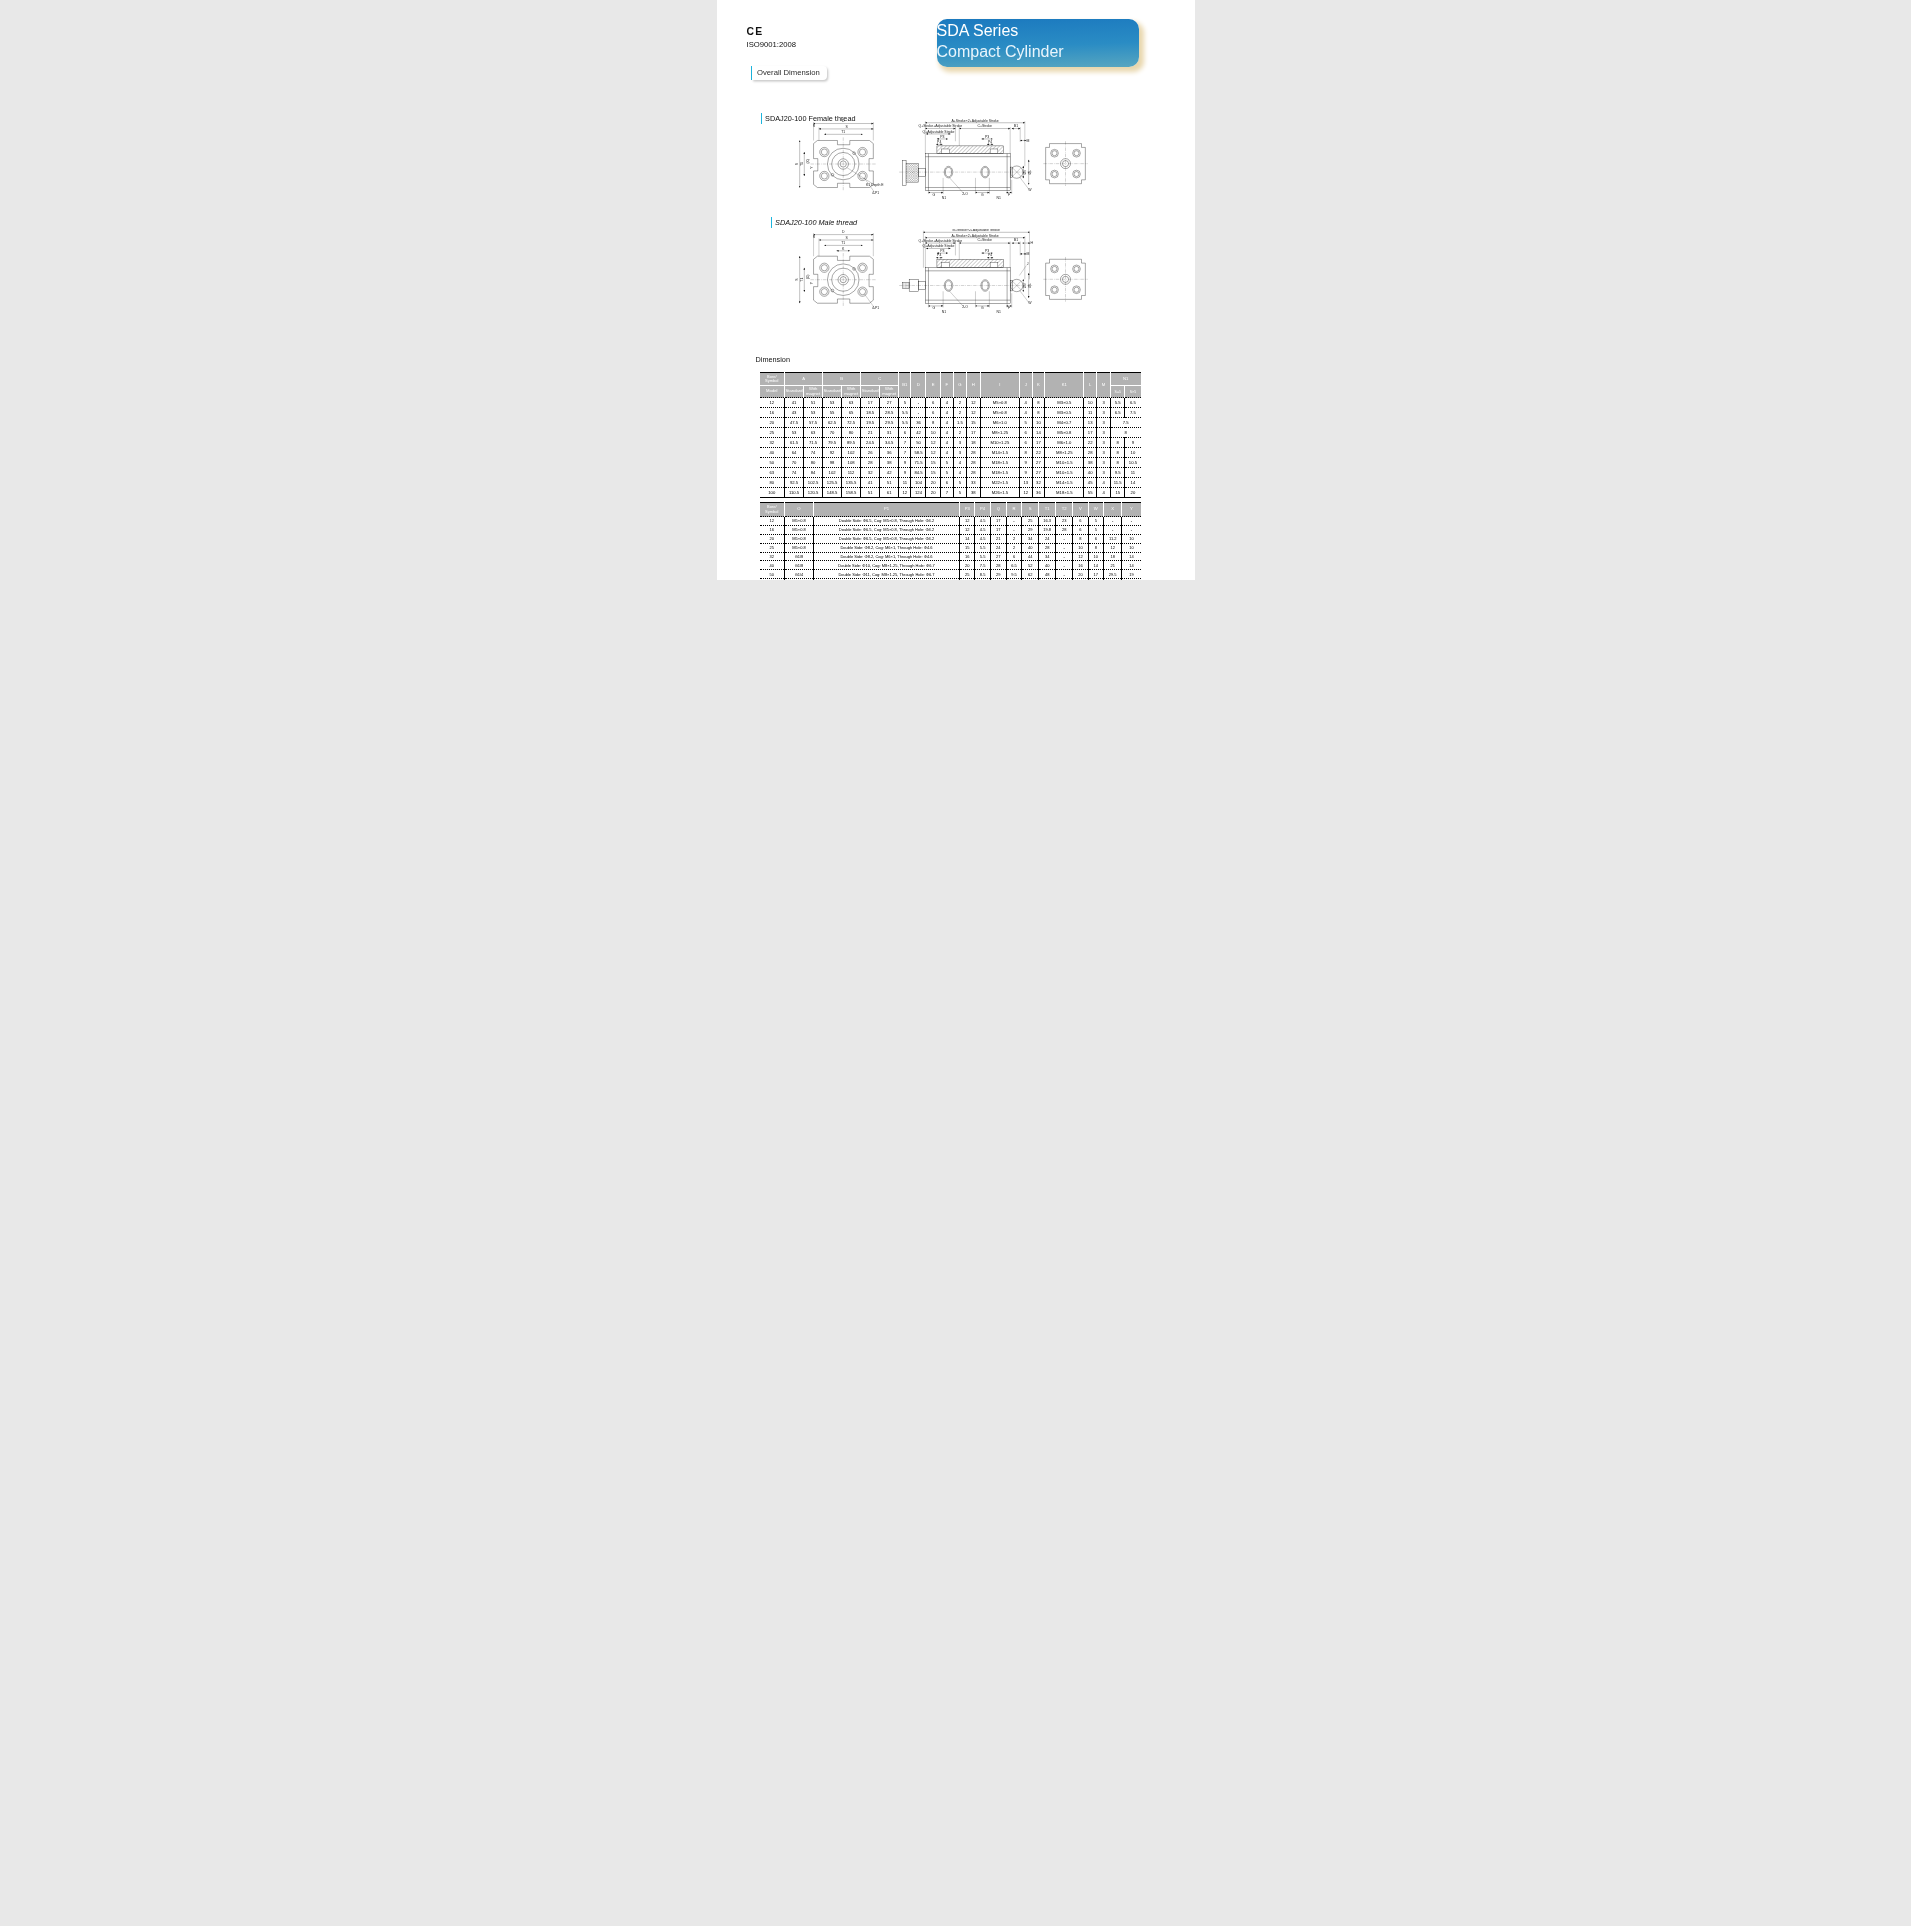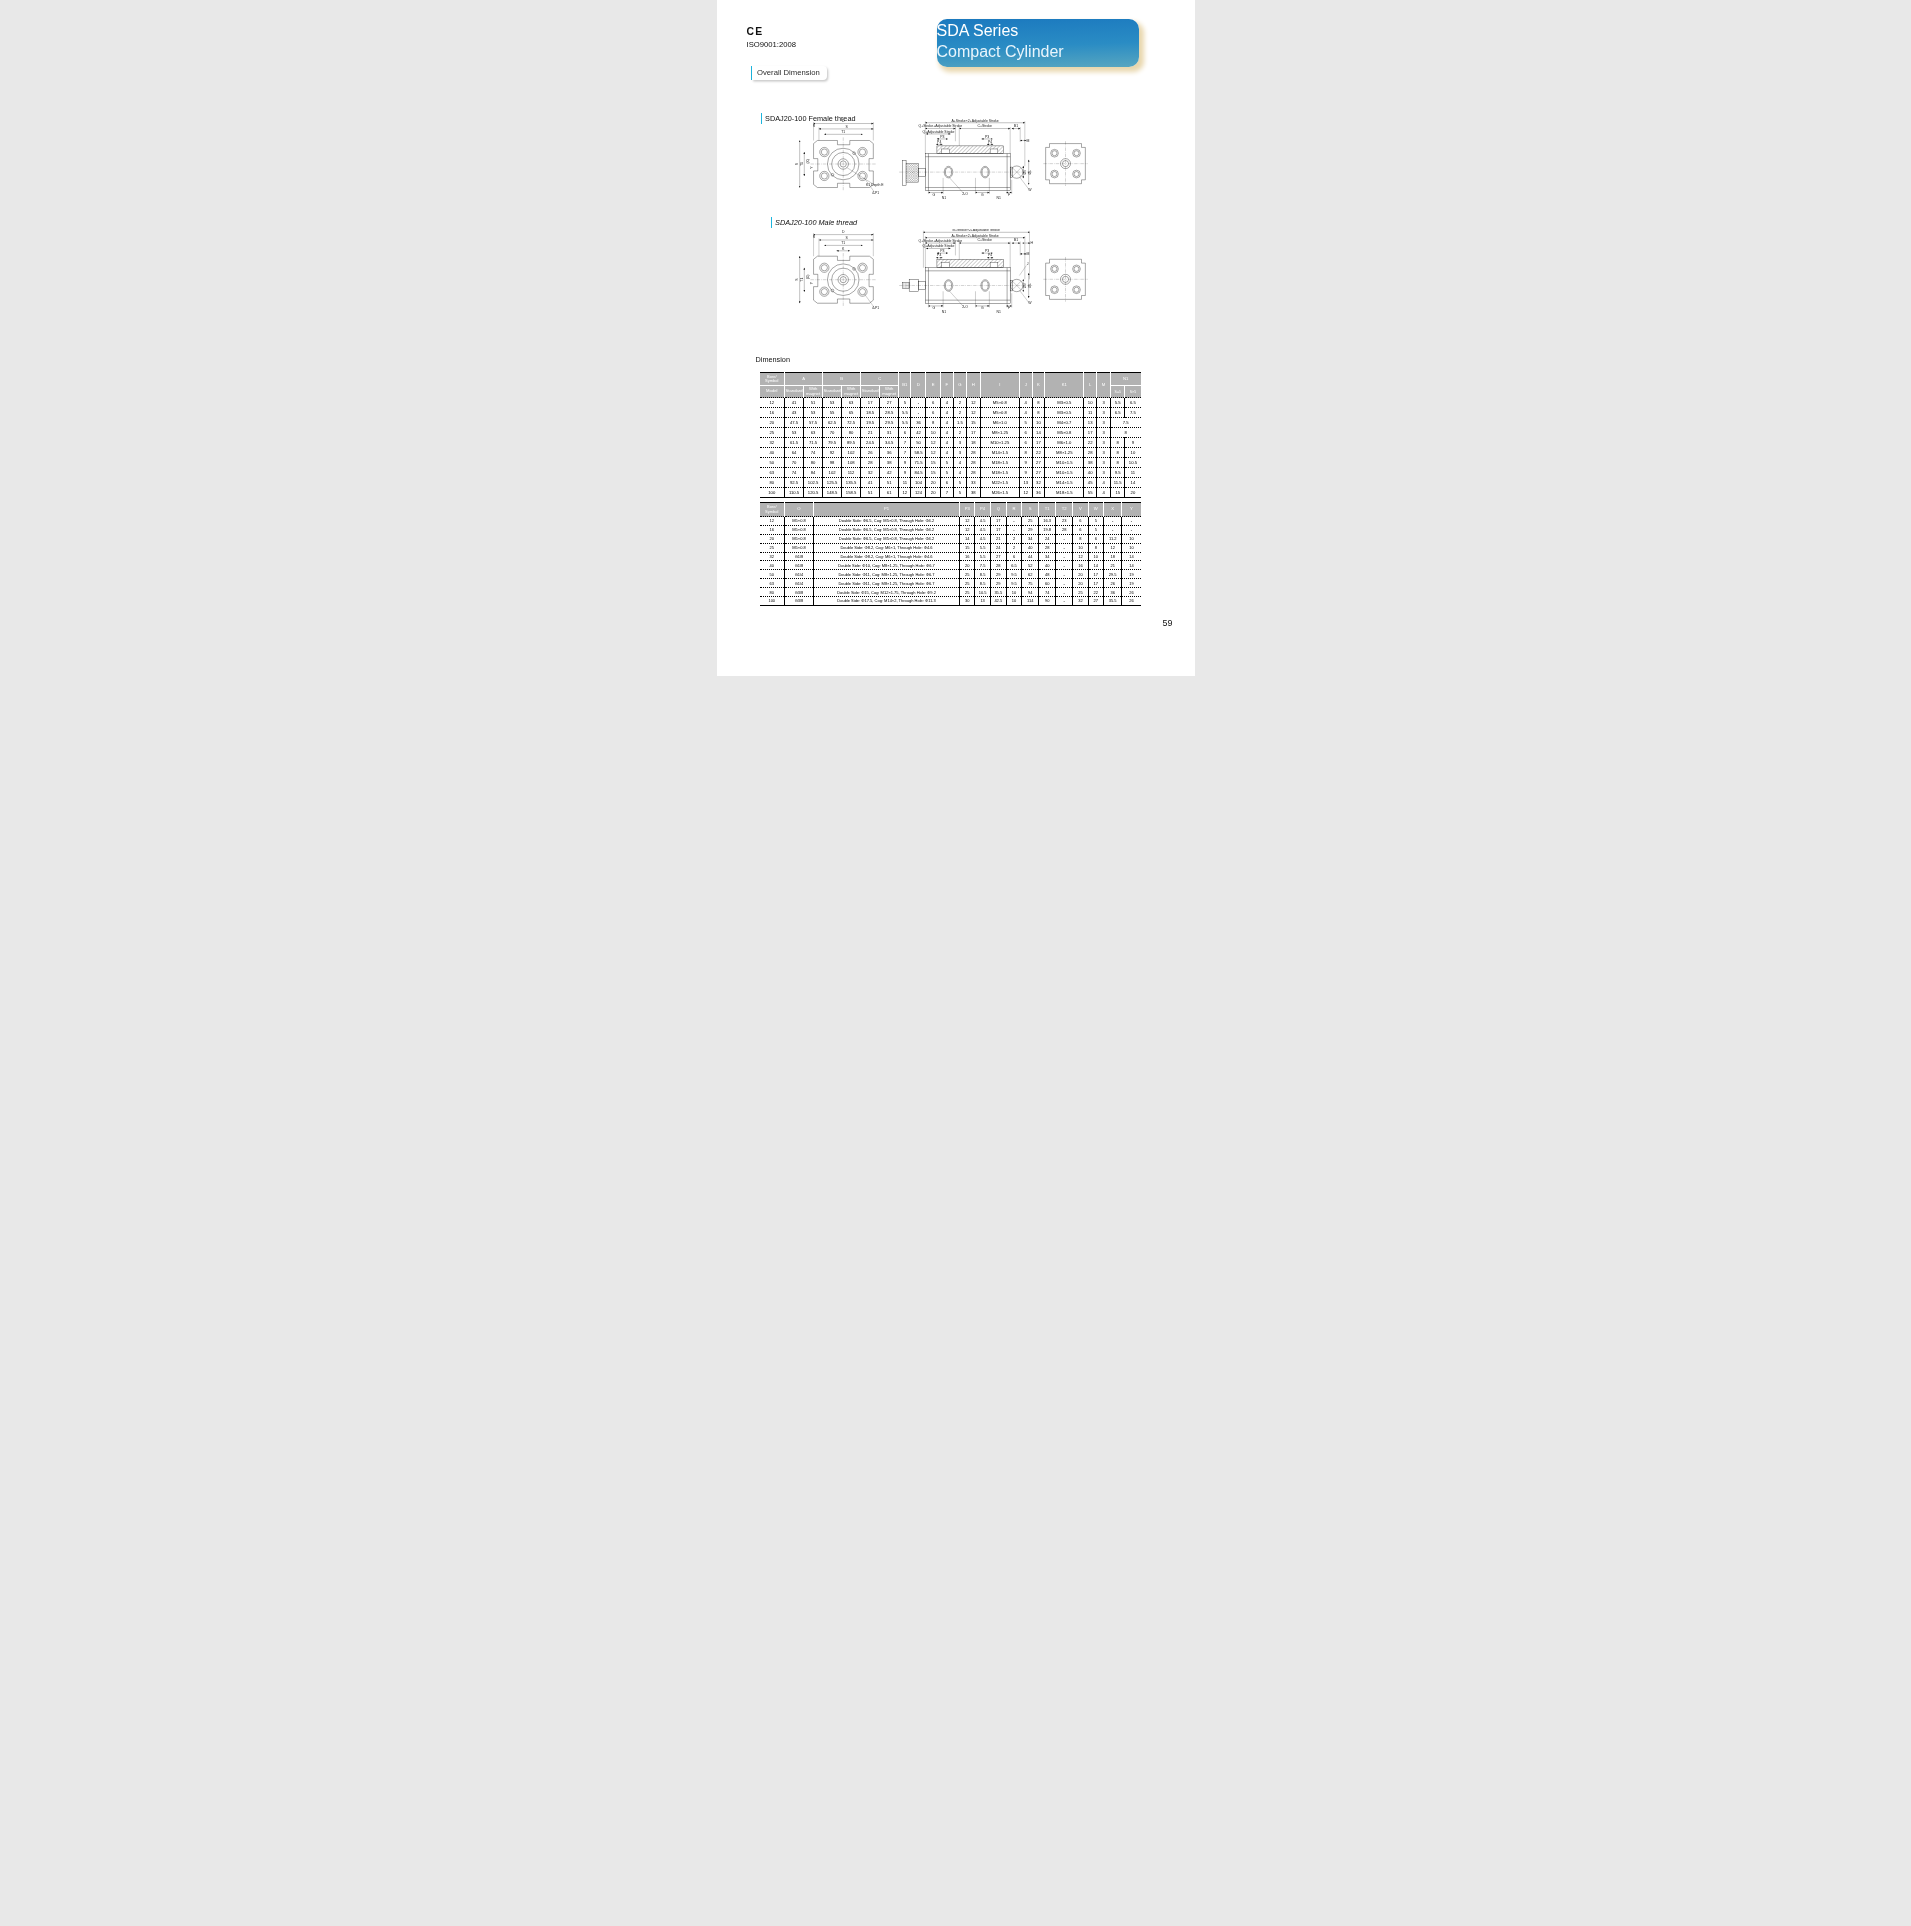--- a/index.html
+++ b/index.html
@@ -2,21 +2,21 @@
 <html style="font-size:6.2px"><head>
 <meta charset="utf-8">
 <style>
   :root{
     --accent:#1cb5de;
     --hdr-gray:#b2b2b2;
     --ink:#1a1a1a;
   }
   html,body{margin:0;padding:0;background:#e8e8e8;}
   body{font-family:"Liberation Sans",sans-serif;color:#111;}
-  #page{position:relative;width:478px;height:676px;background:#fff;margin:0 auto;overflow:hidden;}
+  #page{position:relative;width:478px;height:580px;background:#fff;margin:0 auto;overflow:hidden;}
 
   .ce{position:absolute;left:30px;top:26px;font-size:10.4px;font-weight:600;letter-spacing:1.2px;}
   .iso{position:absolute;left:30px;top:40px;font-size:7.7px;}
 
   .banner{position:absolute;left:220px;top:18.5px;width:202px;height:48px;border-radius:10px;
     background:linear-gradient(178deg,#1b79bf 0%,#2a8cc4 55%,#57a6c0 100%);
     box-shadow:3.5px 4.2px 5.4px 0.8px #e9d7ad;
     color:#fff;text-align:left;padding:3.9px 12.3px 0 0;box-sizing:border-box;}
   .banner .title{font-size:16px;line-height:1.15;}
   .banner .subtitle{font-size:16px;margin-top:2.3px;color:#e9f5fc;}

